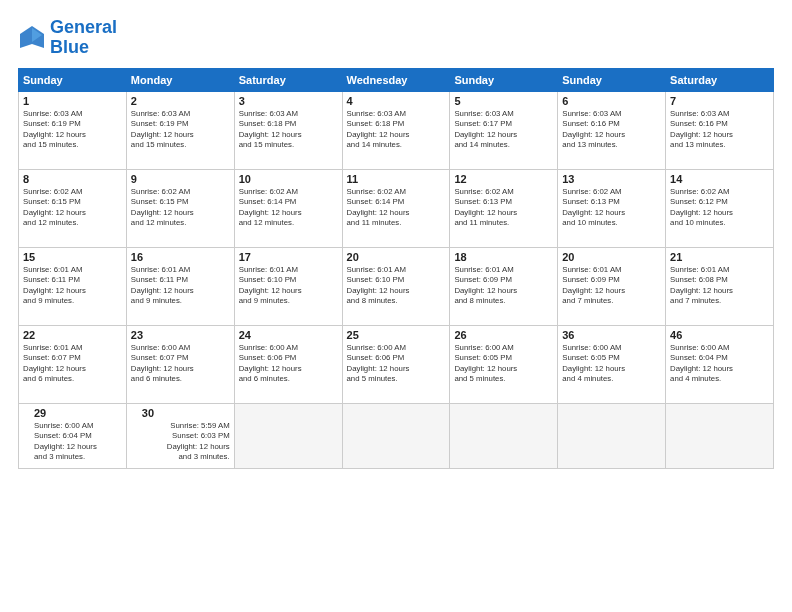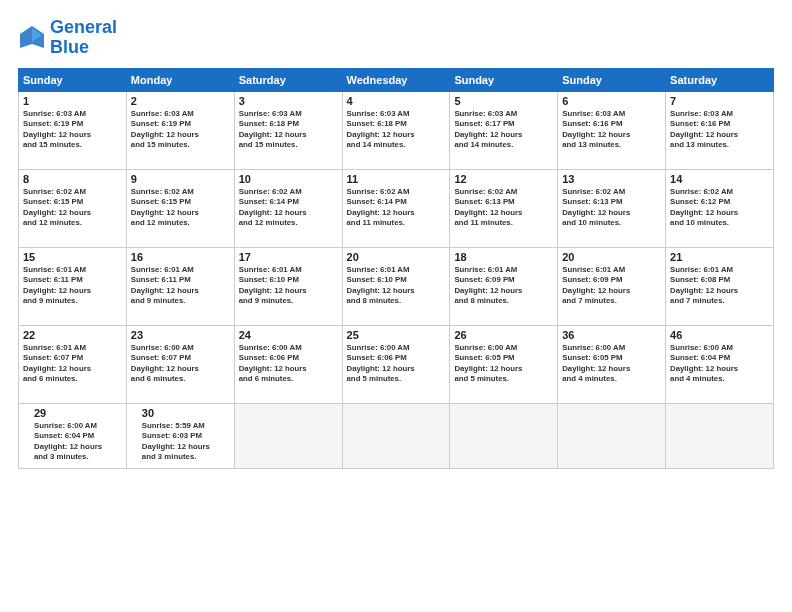--- a/index.html
+++ b/index.html
@@ -79,21 +79,20 @@
       font-size: 11px;
       font-weight: bold;
       color: #222;
       display: block;
       margin-bottom: 2px;
     }
     .day-info {
       font-size: 7.8px;
       color: #333;
       line-height: 1.35;
-      font-weight: bold;
     }
     .last-row td {
       height: 65px;
       padding-left: 15px;
     }
   </style>
 </head>
 <body>
 
 <div class="page">
@@ -330,21 +329,21 @@
         <tr class="last-row">
           <td>
             <span class="day-num">29</span>
             <div class="day-info" style="white-space: pre-line;">Sunrise: 6:00 AM
 Sunset: 6:04 PM
 Daylight: 12 hours
 and 3 minutes.</div>
           </td>
           <td>
             <span class="day-num">30</span>
-            <div class="day-info" style="white-space: pre-line;">Sunrise: 5:59 AM
+            <div class="day-info" style="white-space: pre-line; text-align: right;">Sunrise: 5:59 AM
 Sunset: 6:03 PM
 Daylight: 12 hours
 and 3 minutes.</div>
           </td>
           <td class="empty"></td>
           <td class="empty"></td>
           <td class="empty"></td>
           <td class="empty"></td>
           <td class="empty"></td>
         </tr>

